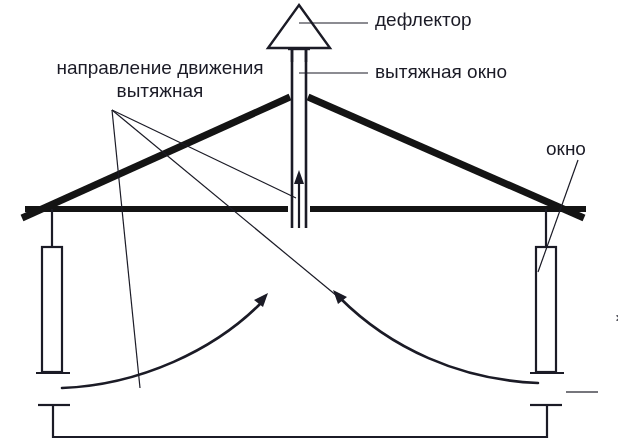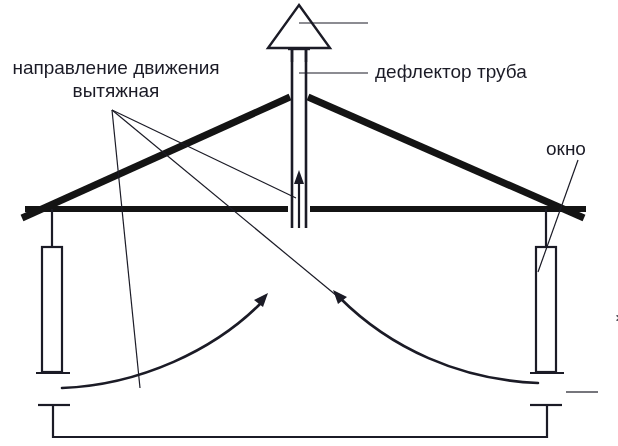--- a/index.html
+++ b/index.html
@@ -32,20 +32,21 @@
     font-family: "Liberation Sans", sans-serif;
     font-size: 19px;
     line-height: 23px;
     white-space: pre;
   }
   #label-airflow {
     left: 0px;
     top: 56px;
     width: 232px;
     text-align: center;
+    padding-left: 44px;
   }
   #label-deflector {
     left: 375px;
     top: 8px;
   }
   #label-exhaust-pipe {
     left: 375px;
     top: 60px;
   }
   #label-window {
@@ -134,20 +135,21 @@
     <line x1="299" y1="73" x2="368" y2="73" stroke="#1b1b26" stroke-width="1.2"></line>
 
     <line x1="578" y1="160" x2="538" y2="272" stroke="#1b1b26" stroke-width="1.2"></line>
 
     <line x1="566" y1="392" x2="598" y2="392" stroke="#1b1b26" stroke-width="1.2"></line>
 
   </svg>
 
   <div class="lbl" id="label-airflow"><span>направление движения</span><br><span>вытяжная</span></div>
 
+  <div class="lbl" id="label-deflector">дефлектор</div>
 
-  <div class="lbl" id="label-exhaust-pipe">дефлектор труба</div>
+  <div class="lbl" id="label-exhaust-pipe">вытяжная окно</div>
 
   <div class="lbl" id="label-window">окно</div>
 
   <div class="lbl" id="label-supply-channel">приточный канал</div>
 
 </div>
 
 </body></html>

